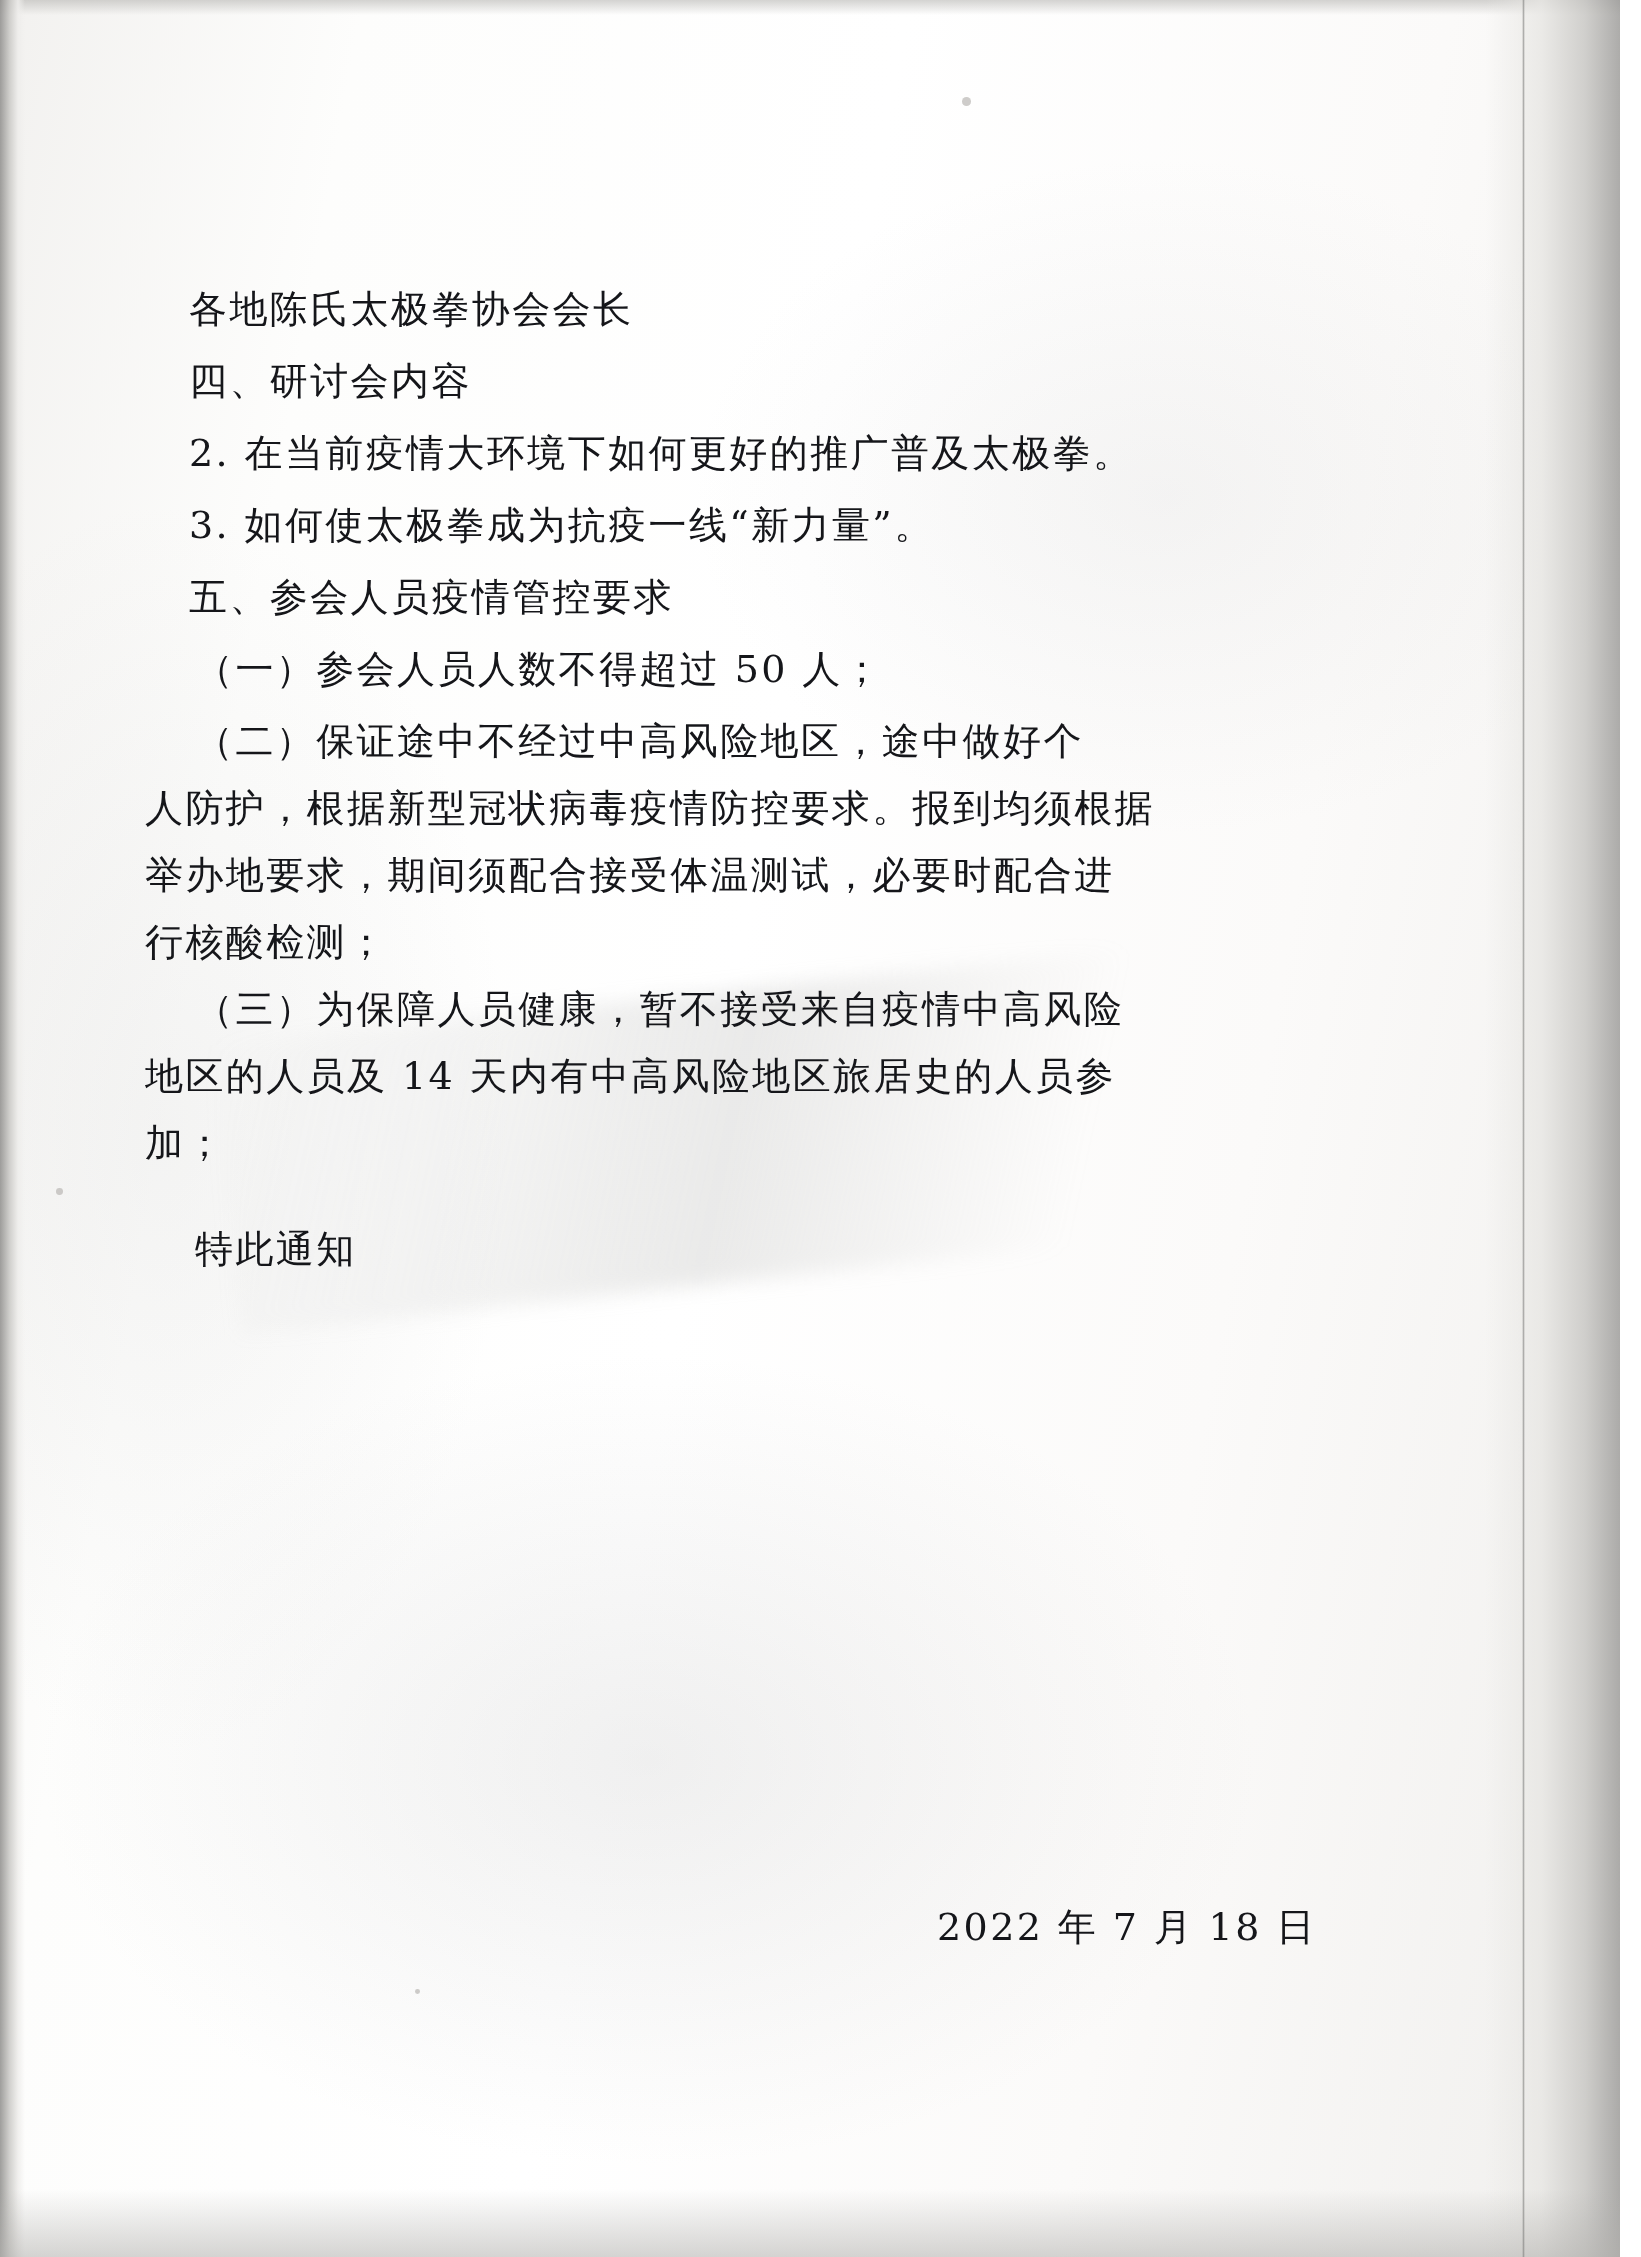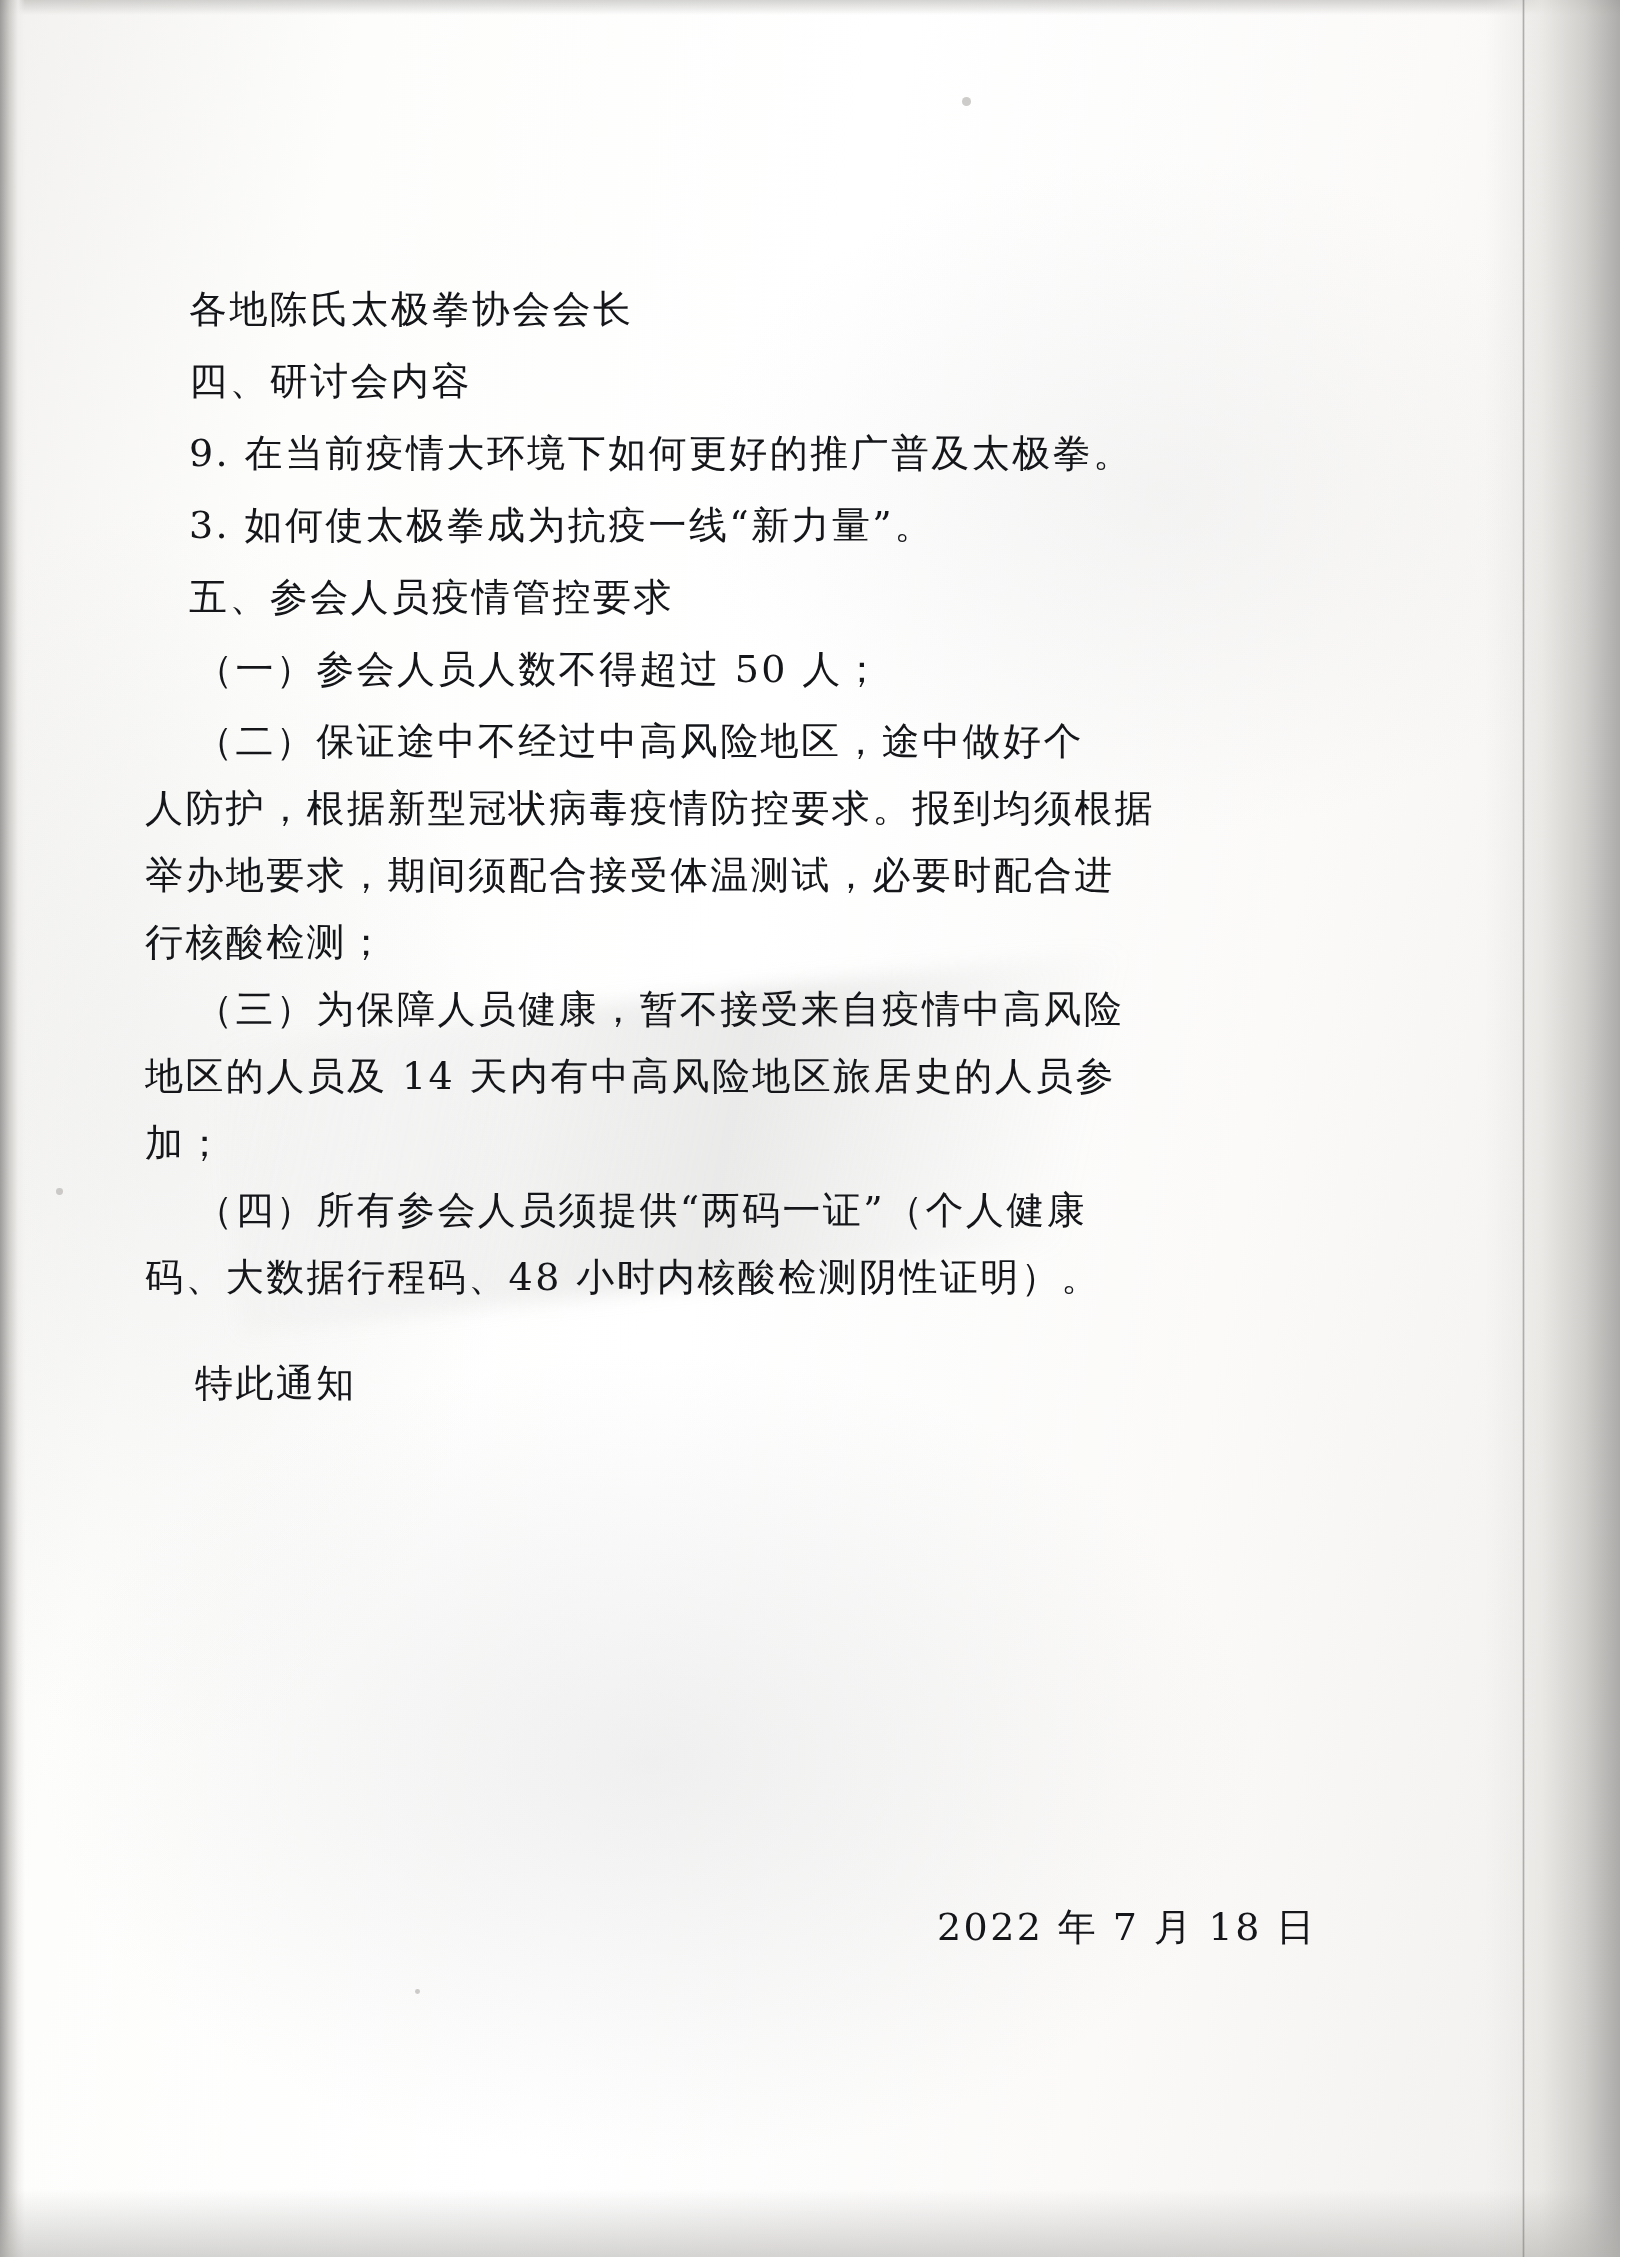--- a/index.html
+++ b/index.html
@@ -130,41 +130,37 @@
 
   <div class="speck" style="left:56px;  top:1188px; width:6.8px;  height:6.8px;"></div>
   <div class="speck" style="left:962px; top:97px;  width:8.7px;  height:8.7px;"></div>
   <div class="speck" style="left:415px; top:1989px; width:4.8px;  height:4.8px;"></div>
   <div class="speck" style="left:1168px;top:1917px; width:3.9px;  height:3.9px;"></div>
 
   <div class="doc-body">
 
     <div class="line indent-1">各地陈氏太极拳协会会长</div>
     <div class="line indent-1">四、研讨会内容</div>
-    <div class="line indent-1">9. 在当前疫情大环境下如何更好的推广普及太极拳。</div>
+    <div class="line indent-1">2. 在当前疫情大环境下如何更好的推广普及太极拳。</div>
     <div class="line indent-1">3. 如何使太极拳成为抗疫一线“新力量”。</div>
     <div class="line indent-1">五、参会人员疫情管控要求</div>
     <div class="line indent-2">（一）参会人员人数不得超过 50 人；</div>
 
     <div class="block-para">
       <div class="line indent-2">（二）保证途中不经过中高风险地区，途中做好个</div>
       <div class="line flush">人防护，根据新型冠状病毒疫情防控要求。报到均须根据</div>
       <div class="line flush">举办地要求，期间须配合接受体温测试，必要时配合进</div>
       <div class="line flush">行核酸检测；</div>
     </div>
 
     <div class="block-para">
       <div class="line indent-2">（三）为保障人员健康，暂不接受来自疫情中高风险</div>
       <div class="line flush">地区的人员及 14 天内有中高风险地区旅居史的人员参</div>
       <div class="line flush">加；</div>
     </div>
 
-    <div class="block-para">
-      <div class="line indent-2">（四）所有参会人员须提供“两码一证”（个人健康</div>
-      <div class="line flush">码、大数据行程码、48 小时内核酸检测阴性证明）。</div>
-    </div>
 
     <div class="line notice-line">特此通知</div>
 
     <div class="sign-date">2022 年 7 月 18 日</div>
   </div>
 </div>
 
 
 </body></html>

